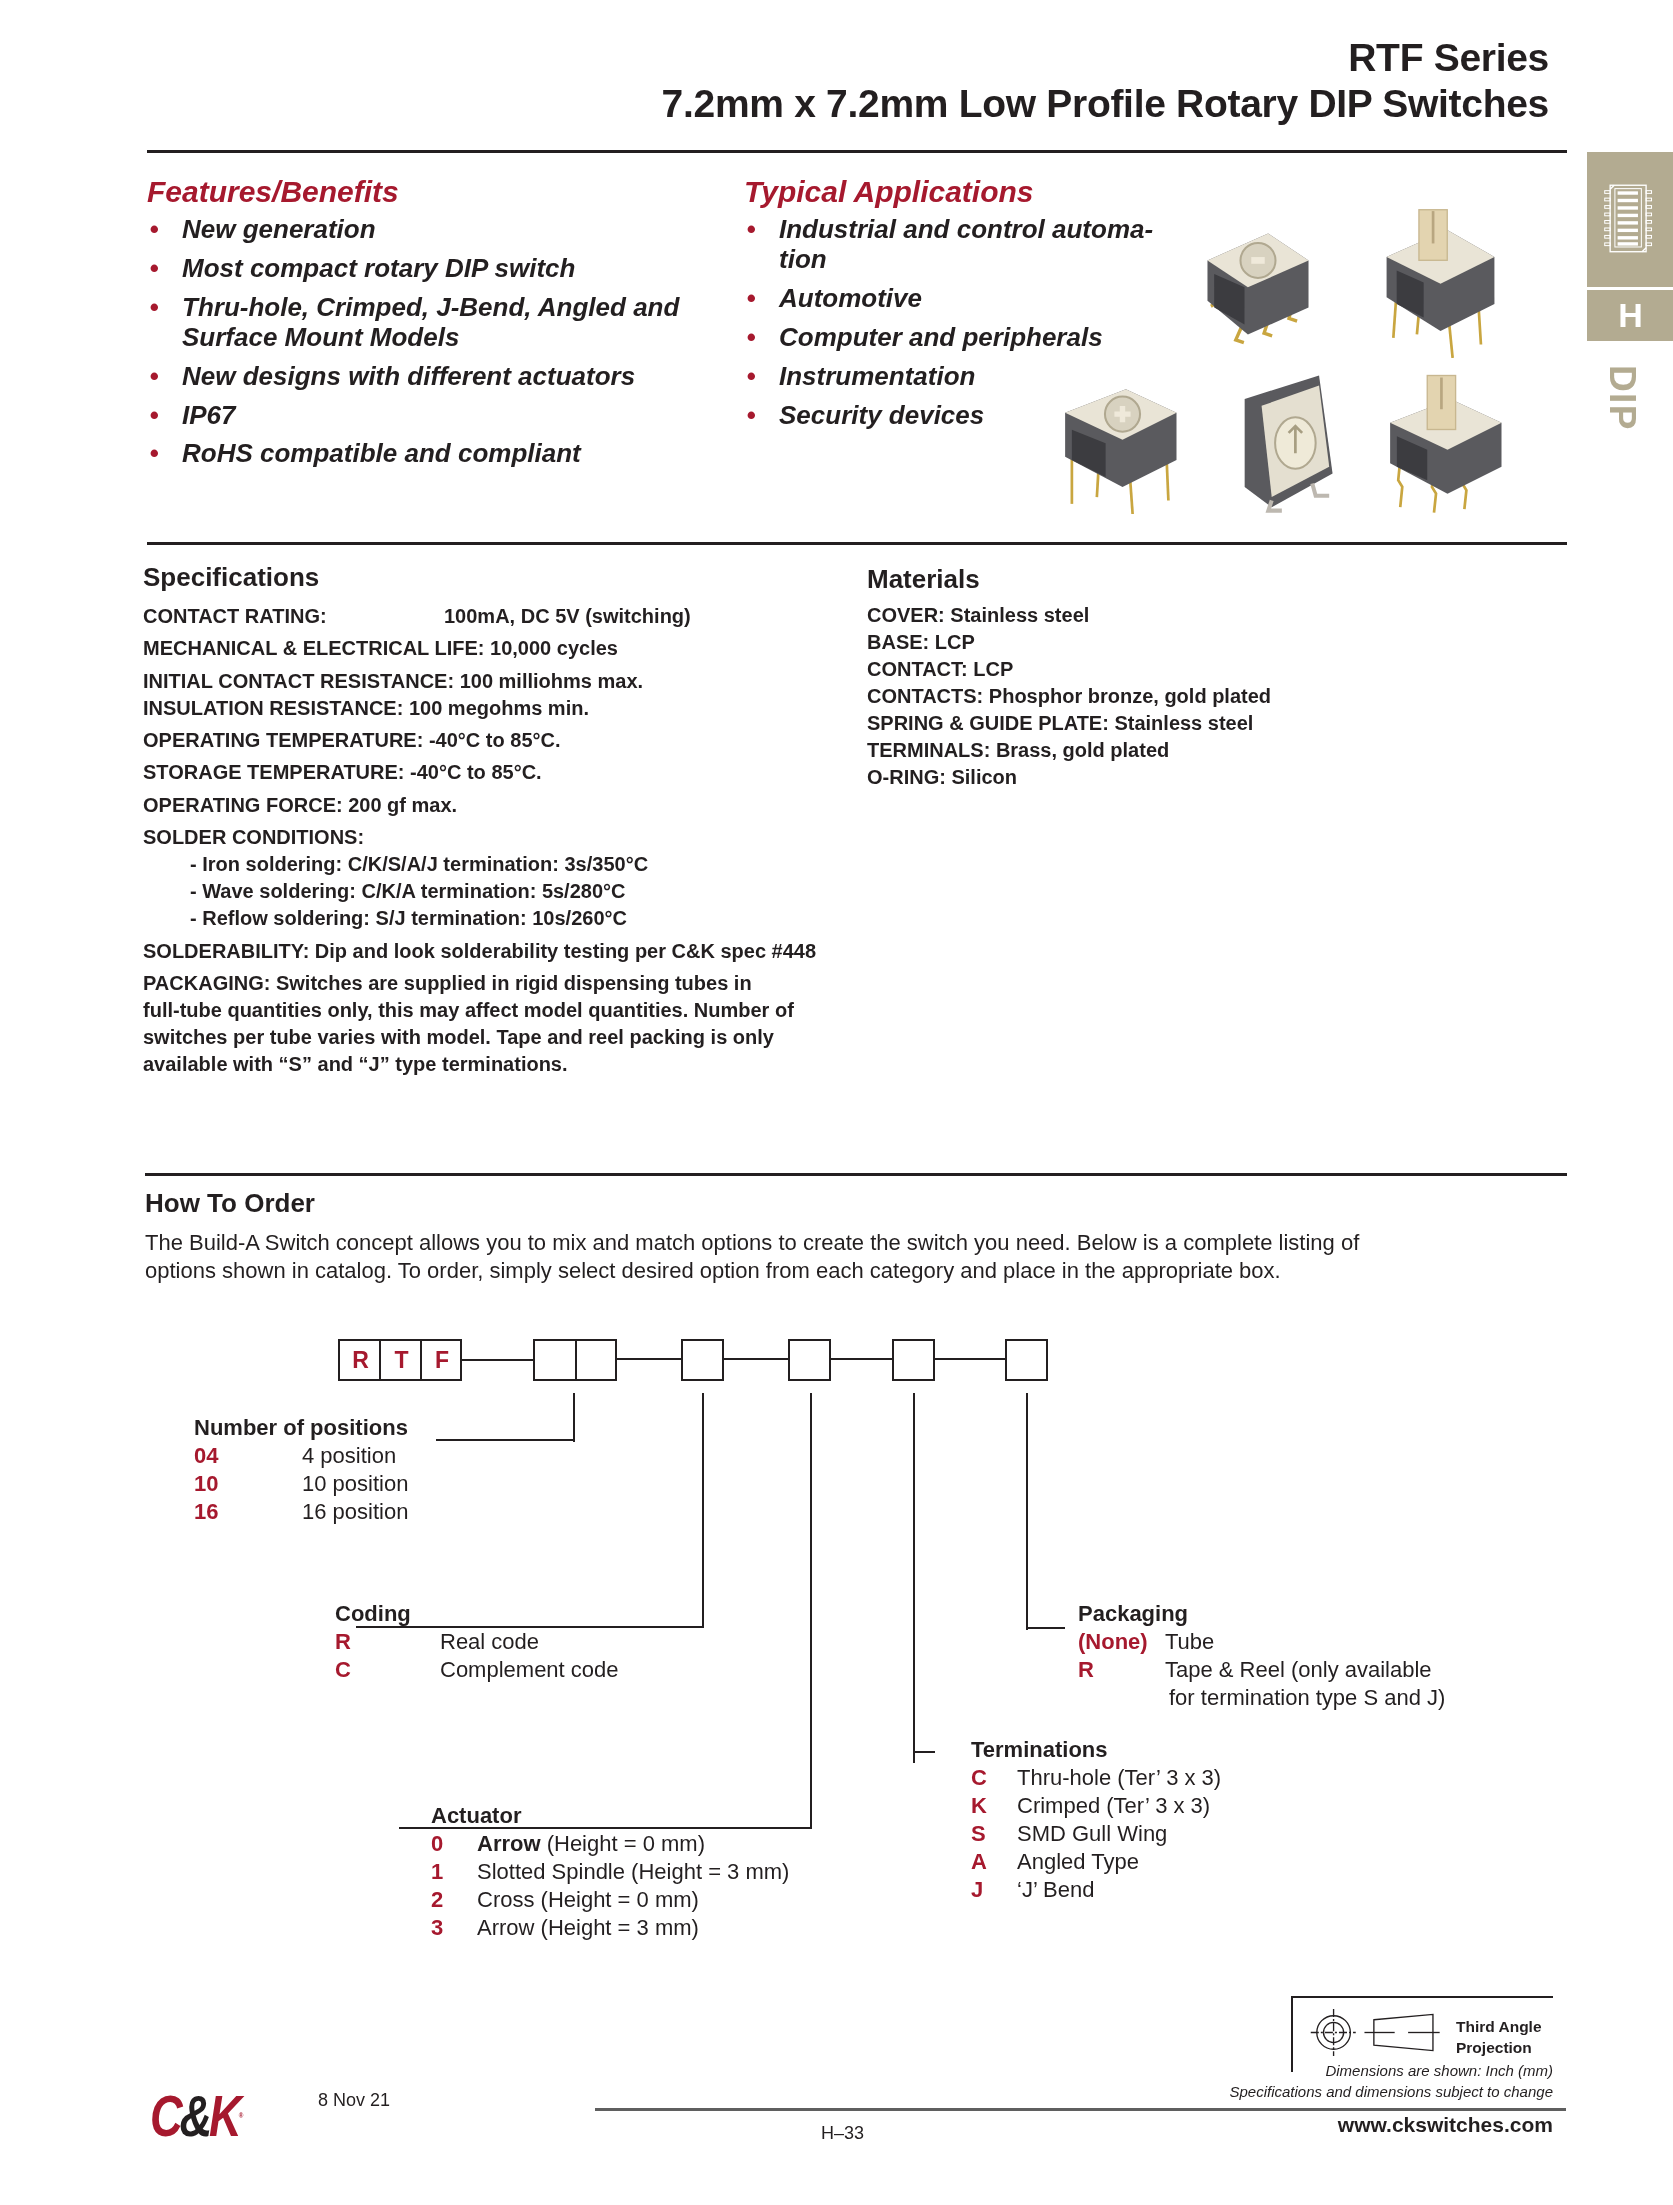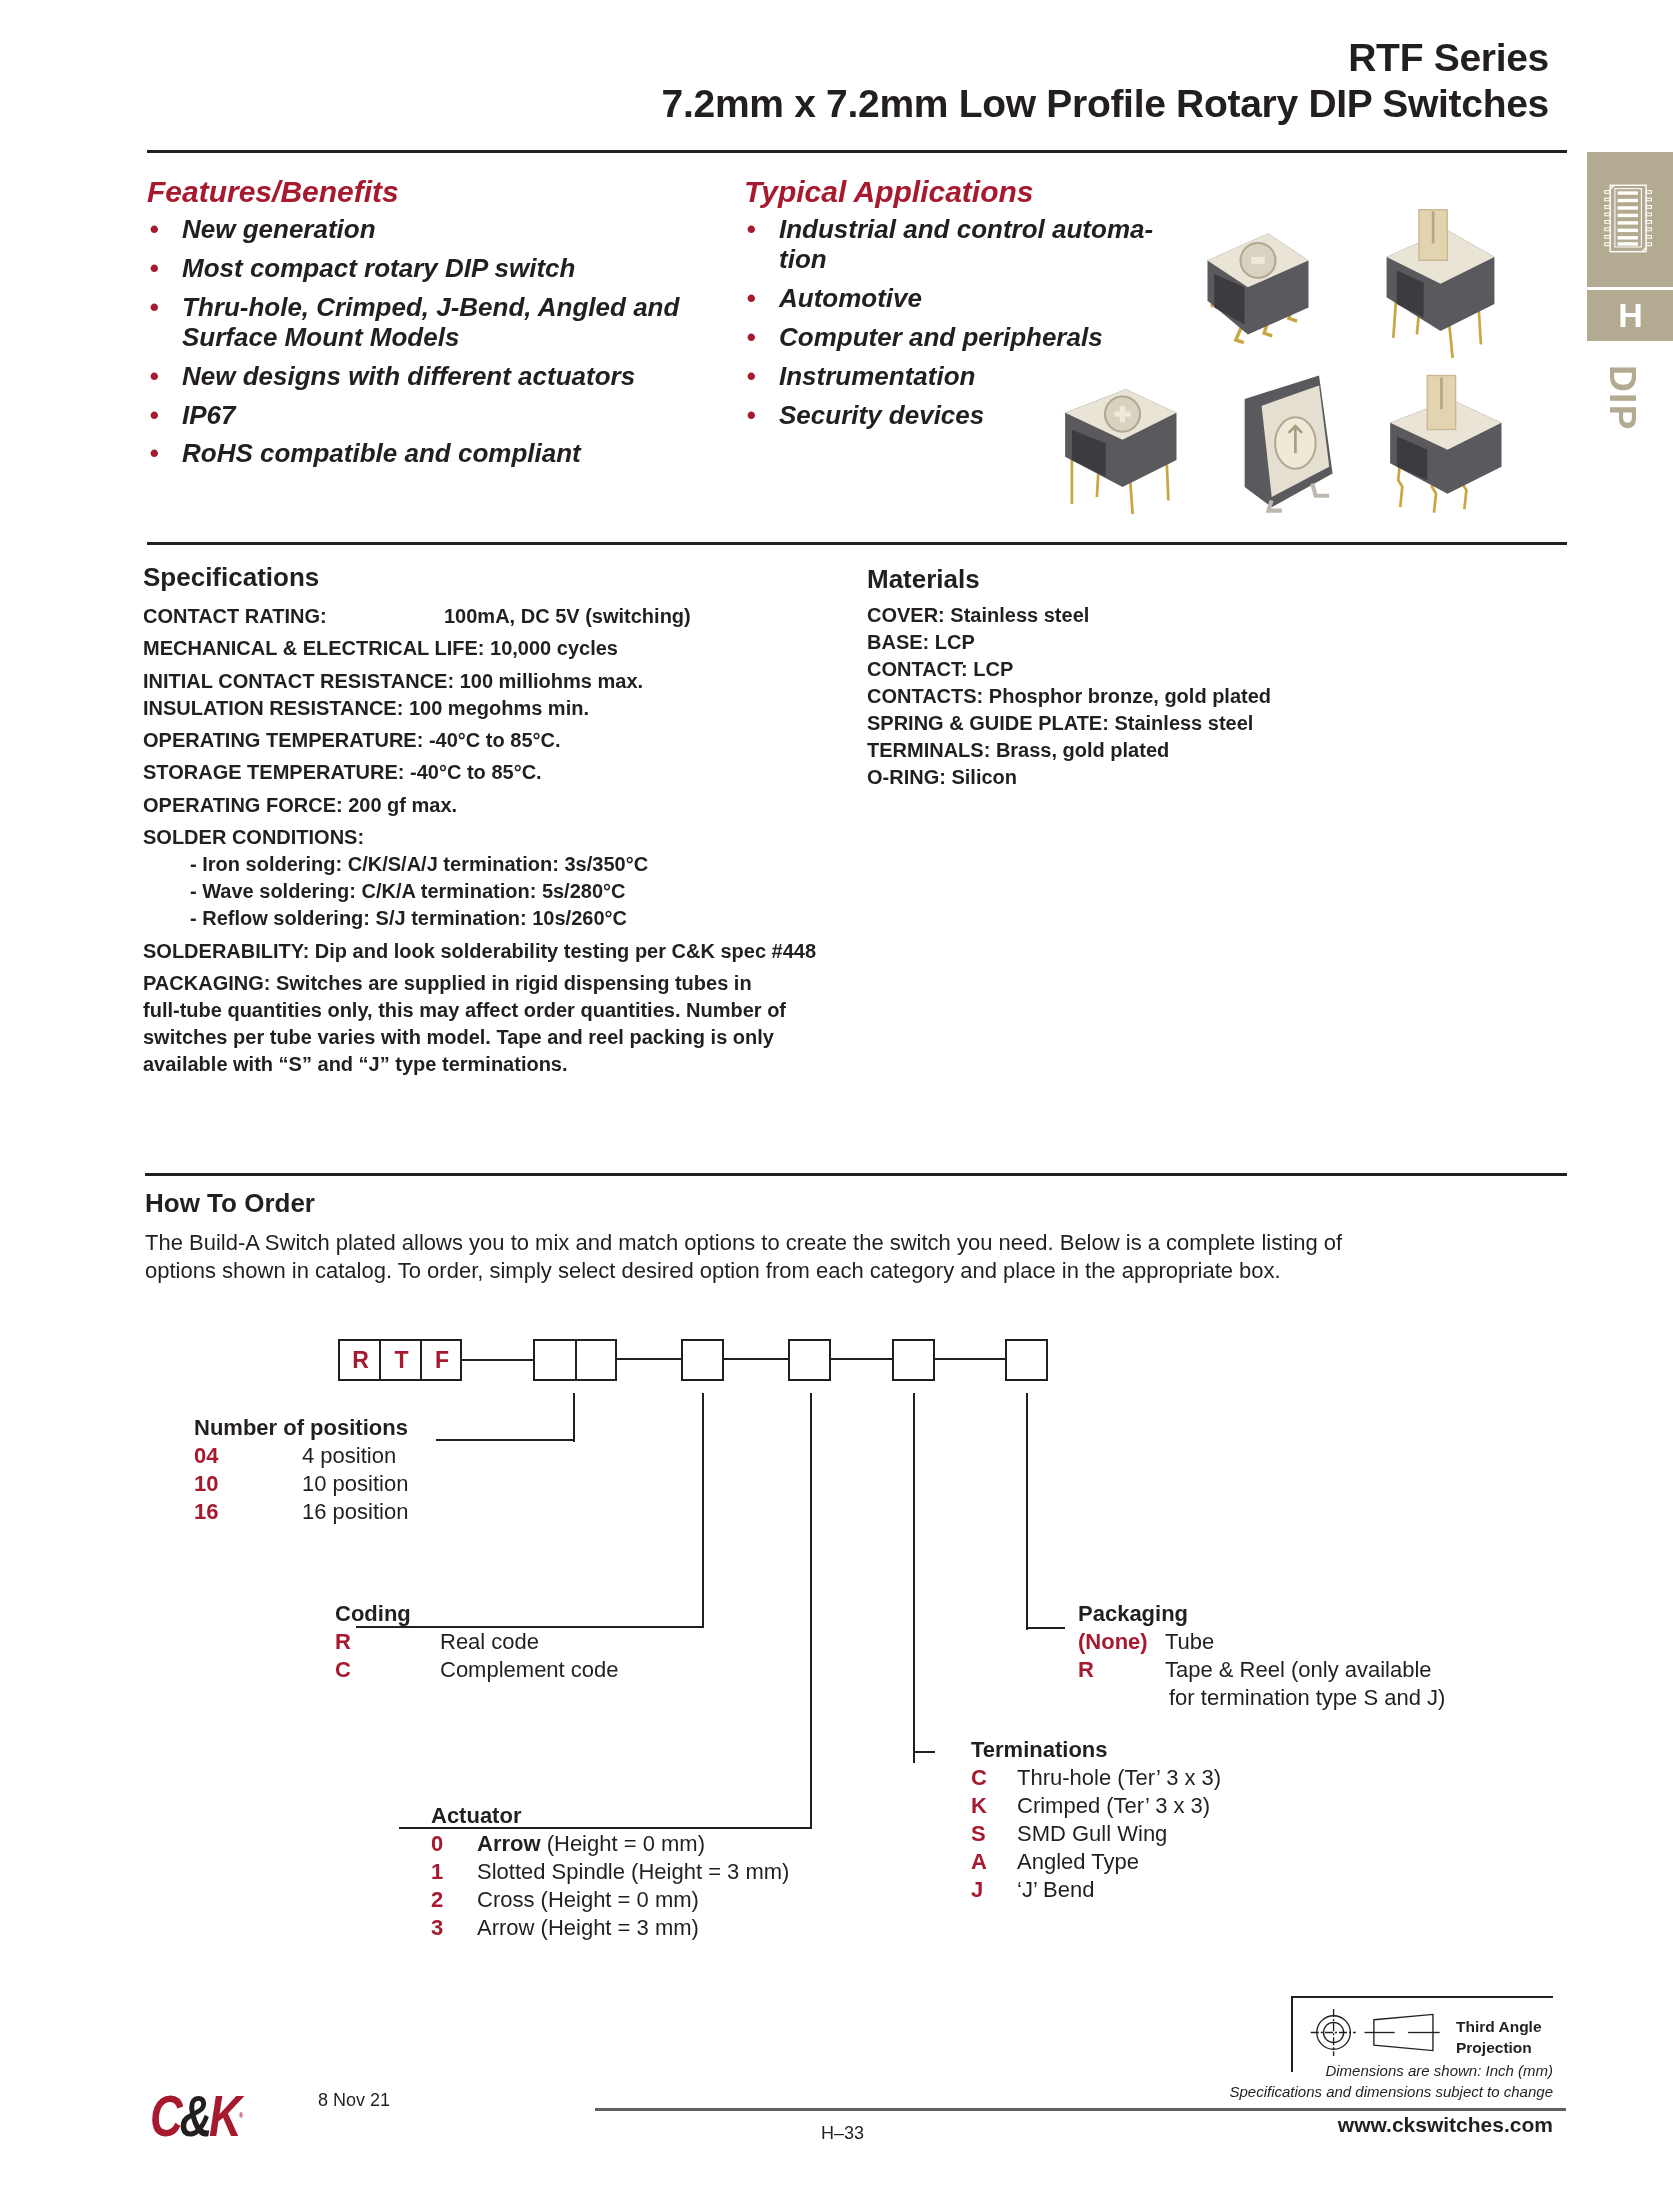--- a/index.html
+++ b/index.html
@@ -220,21 +220,21 @@
     <div class="row">INSULATION RESISTANCE: 100 megohms min.</div>
     <div class="row gap">OPERATING TEMPERATURE: -40°C to 85°C.</div>
     <div class="row gap">STORAGE TEMPERATURE: -40°C to 85°C.</div>
     <div class="row gap">OPERATING FORCE: 200 gf max.</div>
     <div class="row gap">SOLDER CONDITIONS:</div>
     <div class="row indent">- Iron soldering: C/K/S/A/J termination: 3s/350°C</div>
     <div class="row indent">- Wave soldering: C/K/A termination: 5s/280°C</div>
     <div class="row indent">- Reflow soldering: S/J termination: 10s/260°C</div>
     <div class="row gap">SOLDERABILITY: Dip and look solderability testing per C&amp;K spec #448</div>
     <div class="row gap">PACKAGING: Switches are supplied in rigid dispensing tubes in</div>
-    <div class="row">full-tube quantities only, this may affect order quantities. Number of</div>
+    <div class="row">full-tube quantities only, this may affect model quantities. Number of</div>
     <div class="row">switches per tube varies with model. Tape and reel packing is only</div>
     <div class="row">available with “S” and “J” type terminations.</div>
   </div>
 </div>
 
 <div class="abs" style="left:867px; top:564px; width:608px;">
   <div class="sec-title">Materials</div>
   <div class="spec" style="margin-top:8px;">
     <div class="row">COVER: Stainless steel</div>
     <div class="row">BASE: LCP</div>
@@ -242,21 +242,21 @@
     <div class="row">CONTACTS: Phosphor bronze, gold plated</div>
     <div class="row">SPRING &amp; GUIDE PLATE: Stainless steel</div>
     <div class="row">TERMINALS: Brass, gold plated</div>
     <div class="row">O-RING: Silicon</div>
   </div>
 </div>
 
 <div class="rule" style="left:145px; top:1173px; width:1422px; height:2.7px;"></div>
 
 <div class="abs sec-title" style="left:145px; top:1188px;">How To Order</div>
-<div class="abs hto-text" style="left:145px; top:1229px; white-space:nowrap;">The Build-A Switch plated allows you to mix and match options to create the switch you need. Below is a complete listing of</div>
+<div class="abs hto-text" style="left:145px; top:1229px; white-space:nowrap;">The Build-A Switch concept allows you to mix and match options to create the switch you need. Below is a complete listing of</div>
 <div class="abs hto-text" style="left:145px; top:1257px; white-space:nowrap;">options shown in catalog. To order, simply select desired option from each category and place in the appropriate box.</div>
 
 <div class="box" style="left:338px; top:1339px; width:124px; height:42px;">
   <div class="box-letter" style="left:0; width:41px;">R</div>
   <div class="cell-div" style="left:39px;"></div>
   <div class="box-letter" style="left:41px; width:41px;">T</div>
   <div class="cell-div" style="left:80px;"></div>
   <div class="box-letter" style="left:82px; width:40px;">F</div>
 </div>
 <div class="hline" style="left:462px; top:1359px; width:71px;"></div>

